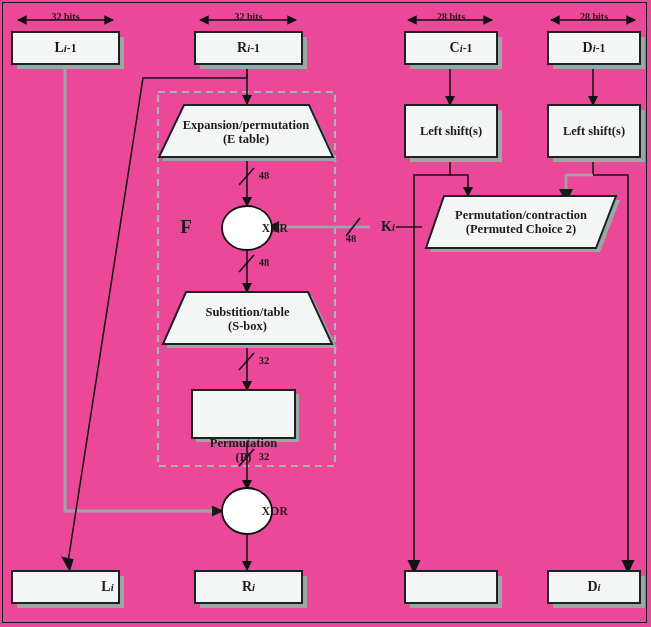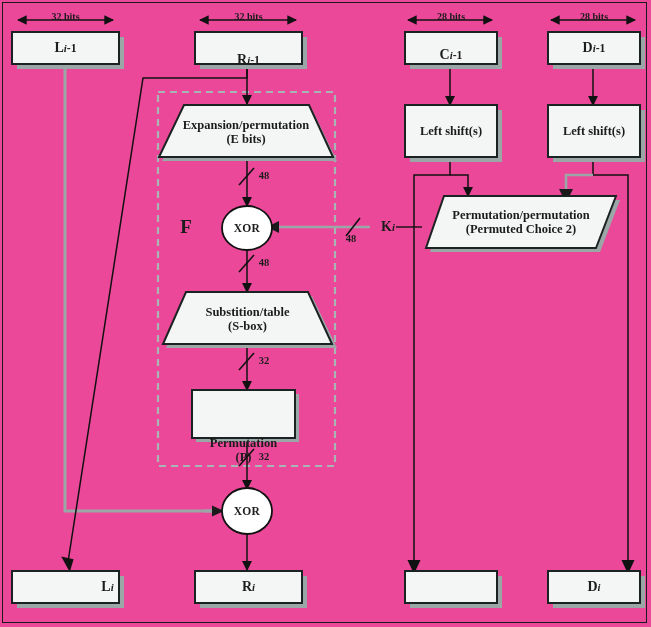--- a/index.html
+++ b/index.html
@@ -6,21 +6,21 @@
   body{font-family:"Liberation Serif", serif;}
   #stage{position:relative;width:651px;height:627px;background:#ec4899;overflow:hidden;}
   #frame{position:absolute;left:2px;top:2px;width:645px;height:621px;border:1.5px solid #1a1a1a;box-sizing:border-box;}
   svg#canvas{position:absolute;left:0;top:0;width:651px;height:627px;}
   .nodelabel{
     position:absolute;display:flex;flex-direction:column;align-items:center;justify-content:center;
     text-align:center;color:#1c1c1c;font-weight:bold;pointer-events:none;line-height:1.12;
   }
   .nl-box{font-size:14px;}
   .nl-two{font-size:12.5px;}
-  .nl-xor{font-size:11.5px;letter-spacing:.3px;}
+  .nl-xor{font-size:11.5px;letter-spacing:.3px;margin-left:28px;}
   .nl-dim{font-size:10.5px;font-weight:bold;}
   .nl-bits{font-size:10px;font-weight:bold;}
   .nl-f{font-size:19px;font-weight:bold;font-family:"Liberation Serif",serif;}
   .nl-k{font-size:14px;font-weight:bold;}
   .sup-sub{font-size:0.76em;font-style:italic;}
   .minus1{font-size:0.84em;font-style:normal;}
 </style>
 </head>
 <body>
 
@@ -175,40 +175,40 @@
   <div class="nodelabel nl-bits" style="left:405px;top:10px;width:92px;height:14px;">
     <span>28 bits</span>
   </div>
   <div class="nodelabel nl-bits" style="left:548px;top:10px;width:92px;height:14px;">
     <span>28 bits</span>
   </div>
 
   <div class="nodelabel nl-box" style="left:12px;top:32px;width:107px;height:32px;border-radius:14px;">
     <span><span>L</span><span class="sup-sub">i</span><span class="minus1">-1</span></span>
   </div>
-  <div class="nodelabel nl-box" style="left:195px;top:32px;width:107px;height:32px;margin-top:12px;">
+  <div class="nodelabel nl-box" style="left:195px;top:32px;width:107px;height:32px;">
     <span><span>R</span><span class="sup-sub">i</span><span class="minus1">-1</span></span>
   </div>
-  <div class="nodelabel nl-box" style="left:405px;top:32px;width:92px;height:32px;margin-top:7px;">
+  <div class="nodelabel nl-box" style="left:415px;top:32px;width:92px;height:32px;">
     <span><span>C</span><span class="sup-sub">i</span><span class="minus1">-1</span></span>
   </div>
   <div class="nodelabel nl-box" style="left:548px;top:32px;width:92px;height:32px;">
     <span><span>D</span><span class="sup-sub">i</span><span class="minus1">-1</span></span>
   </div>
 
   <div class="nodelabel nl-two" style="left:405px;top:105px;width:92px;height:52px;">
     <span>Left shift(s)</span>
   </div>
   <div class="nodelabel nl-two" style="left:548px;top:105px;width:92px;height:52px;">
     <span>Left shift(s)</span>
   </div>
 
   <div class="nodelabel nl-two" style="left:162px;top:108px;width:168px;height:48px;">
     <span>Expansion/permutation</span>
-    <span>(E bits)</span>
+    <span>(E table)</span>
   </div>
 
   <div class="nodelabel nl-f" style="left:172px;top:214px;width:28px;height:26px;">
     <span>F</span>
   </div>
 
   <div class="nodelabel nl-xor" style="left:222px;top:217px;width:50px;height:22px;">
     <span>XOR</span>
   </div>
   <div class="nodelabel nl-xor" style="left:222px;top:500px;width:50px;height:22px;">
@@ -219,21 +219,21 @@
     <span>Substition/table</span>
     <span>(S-box)</span>
   </div>
 
   <div class="nodelabel nl-two" style="left:192px;top:406px;width:103px;height:48px;margin-top:20px;">
     <span>Permutation</span>
     <span>(P)</span>
   </div>
 
   <div class="nodelabel nl-two" style="left:428px;top:198px;width:186px;height:48px;">
-    <span>Permutation/permutation</span>
+    <span>Permutation/contraction</span>
     <span>(Permuted Choice 2)</span>
   </div>
 
   <div class="nodelabel nl-k" style="left:376px;top:216px;width:24px;height:22px;">
     <span><span>K</span><span class="sup-sub">i</span></span>
   </div>
 
   <div class="nodelabel nl-dim" style="left:254px;top:169px;width:20px;height:14px;">
     <span>48</span>
   </div>

